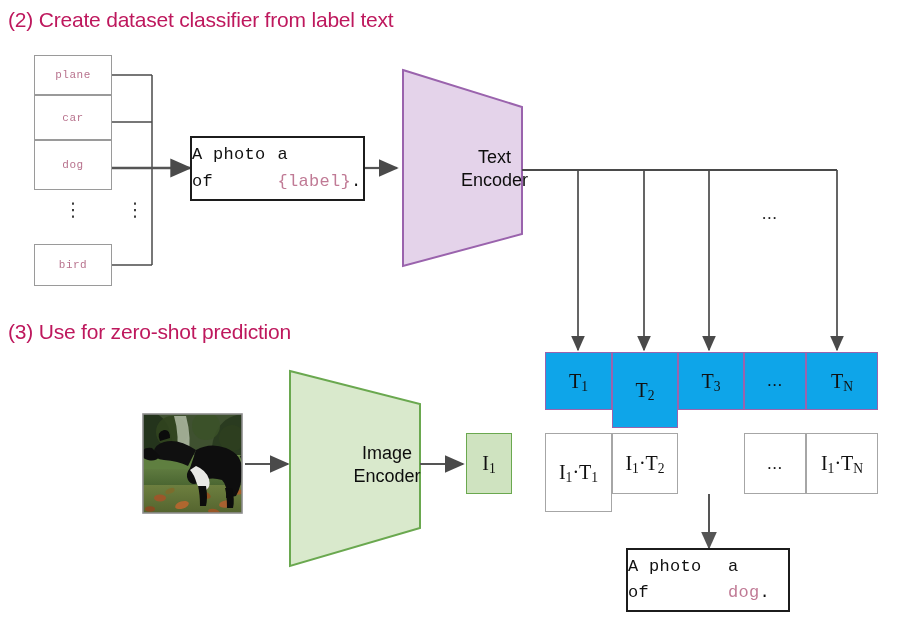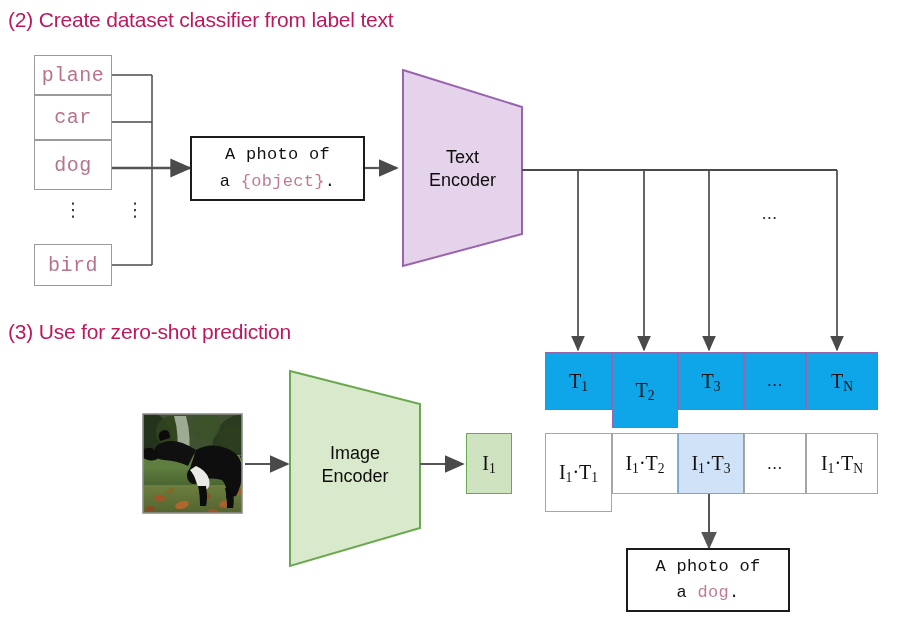--- a/index.html
+++ b/index.html
@@ -31,60 +31,61 @@
 
   
   .label-box {
     box-sizing: border-box;
     border: 1.4px solid #9a9a9a;
     background: #ffffff;
     display: flex;
     align-items: center;
     justify-content: center;
     font-family: "Liberation Mono", monospace;
-    font-size: 20px;
+    font-size: 11px;
     color: #b8728d;
     letter-spacing: 0.5px;
   }
   .vdots {
     font-family: "Liberation Sans", sans-serif;
     font-size: 19px;
     color: #3b3b3b;
     line-height: 1;
     text-align: center;
     letter-spacing: 0;
   }
 
   
   .prompt-box {
     box-sizing: border-box;
     border: 2.2px solid #1c1c1c;
     background: #ffffff;
     display: flex;
-    flex-direction: column;
+    flex-direction: row;
     align-items: center;
     justify-content: center;
     font-family: "Liberation Mono", monospace;
     font-size: 17px;
     color: #111111;
     line-height: 1.55;
     letter-spacing: 0.3px;
   }
   .prompt-box .pink { color: #c07a95; }
 
   
   .encoder-label {
     position: absolute;
     width: 100%;
     text-align: center;
     font-family: "Liberation Sans", sans-serif;
     font-size: 18px;
     color: #0d0d0d;
     line-height: 1.25;
     pointer-events: none;
+    margin-left: 32px;
   }
 
   
   .cell {
     box-sizing: border-box;
     display: flex;
     align-items: center;
     justify-content: center;
     font-family: "Liberation Serif", serif;
     font-size: 20px;
@@ -253,21 +254,21 @@
   <div class="abs label-box" style="left:34px; top:244px; width:78px; height:42px;">
     <span>bird</span>
   </div>
 
   <div class="abs vdots" style="left:60px; top:200px; width:26px;">⋮</div>
   <div class="abs vdots" style="left:122px; top:200px; width:26px;">⋮</div>
 
   <div class="abs prompt-box" style="left:190px; top:136px; width:175px; height:65px;">
     <div>A photo of</div>
     <div>
-      <span>a </span><span class="pink">{object}</span><span>.</span>
+      <span>a </span><span class="pink">{label}</span><span>.</span>
     </div>
   </div>
 
   <div class="abs" style="left:403px; top:146px; width:119px;">
     <div class="encoder-label" style="position:static;">
       <div>Text</div>
       <div>Encoder</div>
     </div>
   </div>
 
@@ -299,23 +300,20 @@
   <div class="abs cell cell-i" style="left:466px; top:433px; width:46px; height:61px;">
     <span><span>I</span><sub>1</sub></span>
   </div>
 
   <div class="abs cell cell-sim" style="left:545px; top:433px; width:67px; height:79px;">
     <span><span>I</span><sub>1</sub><span>·T</span><sub>1</sub></span>
   </div>
   <div class="abs cell cell-sim" style="left:612px; top:433px; width:66px; height:61px;">
     <span><span>I</span><sub>1</sub><span>·T</span><sub>2</sub></span>
   </div>
-  <div class="abs cell cell-sim hl" style="left:678px; top:433px; width:66px; height:61px;">
-    <span><span>I</span><sub>1</sub><span>·T</span><sub>3</sub></span>
-  </div>
   <div class="abs cell cell-sim" style="left:744px; top:433px; width:62px; height:61px;">
     <span class="ell">...</span>
   </div>
   <div class="abs cell cell-sim" style="left:806px; top:433px; width:72px; height:61px;">
     <span><span>I</span><sub>1</sub><span>·T</span><sub>N</sub></span>
   </div>
 
   <div class="abs prompt-box" style="left:626px; top:548px; width:164px; height:64px;">
     <div>A photo of</div>
     <div>

